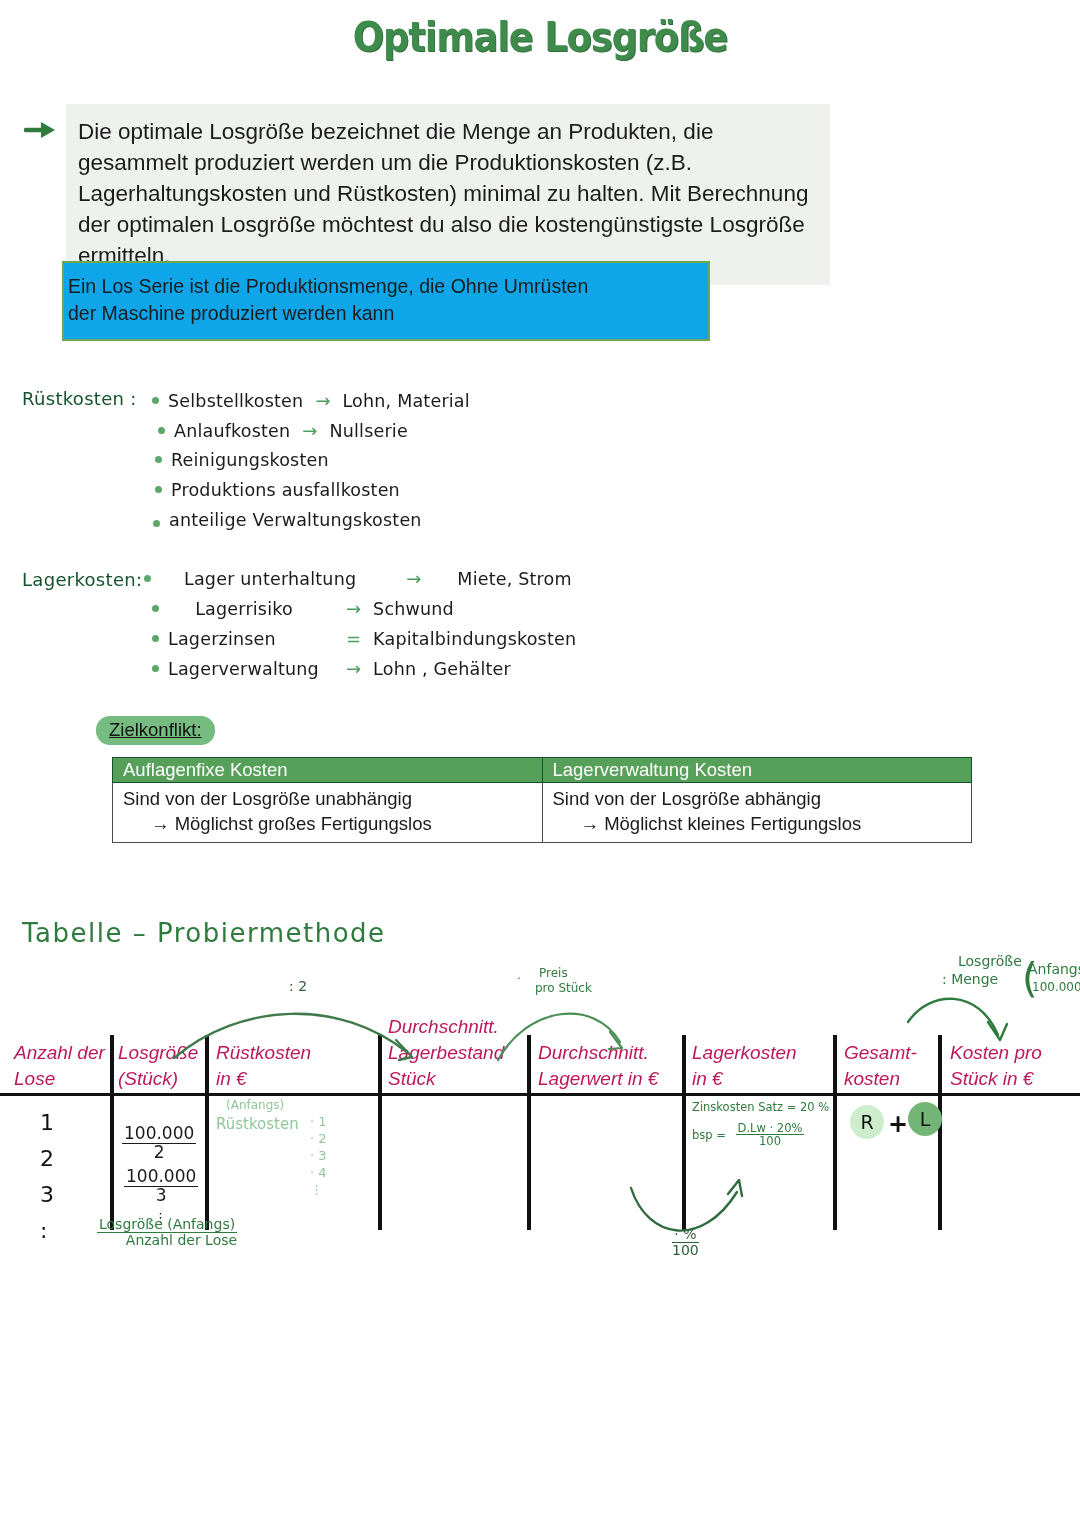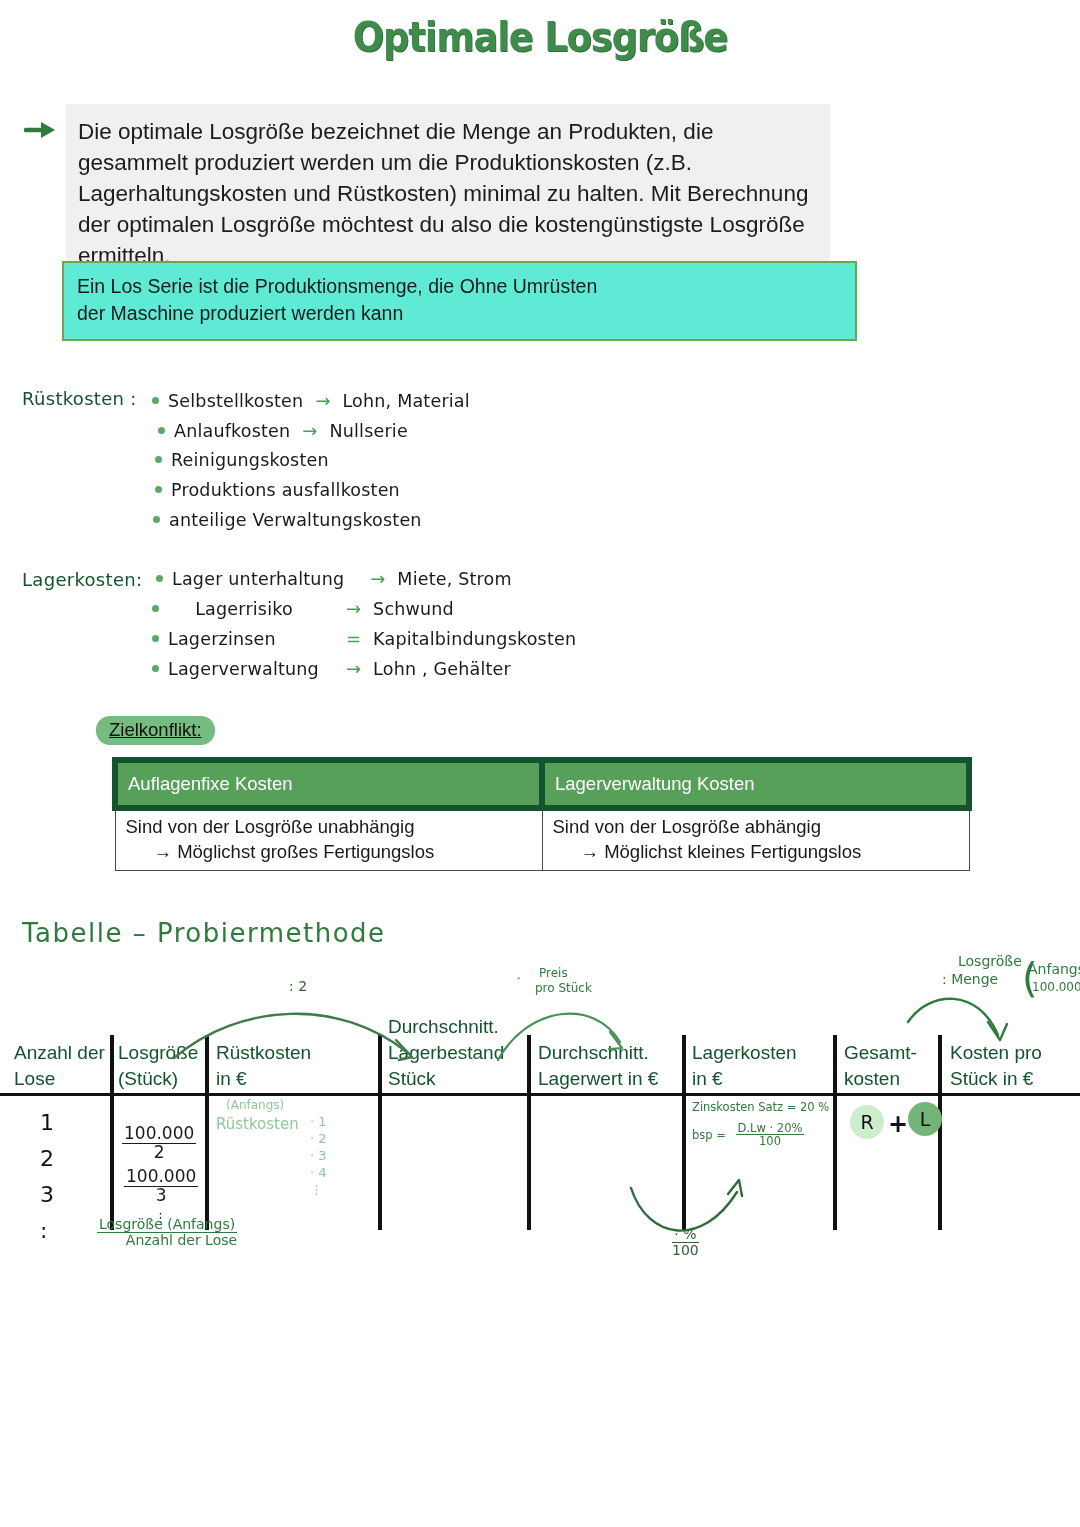--- a/index.html
+++ b/index.html
@@ -54,25 +54,25 @@
     font-size: 22.5px;
     line-height: 31px;
     color: #1c1c1c;
   }
 
   
   .def-box {
     position: absolute;
     left: 62px;
     top: 261px;
-    width: 795px;
+    width: 648px;
     border: 2px solid #6aa84f;
-    background: #5eead4;
+    background: #0ea5e9;
     box-sizing: border-box;
-    padding: 10px 14px 12px 13px;
+    padding: 10px 14px 12px 4px;
   }
   .def-box p {
     margin: 0;
     font-size: 19.5px;
     line-height: 27px;
     color: #1c1c1c;
   }
 
   
   .hand {
@@ -143,22 +143,22 @@
     width: 860px;
     border-collapse: collapse;
     table-layout: fixed;
   }
   .zk-table th {
     background: #57a05a;
     color: #ffffff;
     font-size: 18.5px;
     font-weight: normal;
     text-align: left;
-    padding: 10px 10px;
-    border: 6px solid #14532d;
+    padding: 1px 10px;
+    border: 1px solid #14532d;
   }
   .zk-table td {
     border: 1px solid #4a4a4a;
     padding: 5px 10px 7px 10px;
     font-size: 18.5px;
     vertical-align: top;
     background: #ffffff;
   }
   .zk-table td .sub {
     display: block;
@@ -196,21 +196,22 @@
     width: 4px;
     background: #111;
     top: 95px;
     height: 195px;
   }
   .col-head {
     position: absolute;
     top: 100px;
     font-size: 19px;
     line-height: 26px;
-    color: #14532d;
+    color: #be185d;
+    font-style: italic;
   }
 
   .cell-note {
     position: absolute;
     font-size: 13px;
     line-height: 19px;
     color: #2f7a3d;
     white-space: nowrap;
   }
   .cell-note.light { color: #8fc79a; }
@@ -290,30 +291,30 @@
   <div class="hw-row" style="left:155px; top:450px;">
     <span class="hw-bullet"></span>
     <span class="hw-term">Reinigungskosten</span>
   </div>
 
   <div class="hw-row" style="left:155px; top:480px;">
     <span class="hw-bullet"></span>
     <span class="hw-term">Produktions ausfallkosten</span>
   </div>
 
-  <div class="hw-row" style="left:153px; top:510px;">
+  <div class="hw-row" style="left:153px; top:510px;align-items:flex-end;">
     <span class="hw-bullet"></span>
     <span class="hw-term">anteilige  Verwaltungskosten</span>
   </div>
 </div>
 
 <div class="hand hw-section">
   <div class="hw-label" style="left:22px; top:569px;">Lagerkosten:</div>
 
-  <div class="hw-row" style="left:156px; top:568px;">
+  <div class="hw-row" style="left:144px; top:568px;gap:24px;">
     <span class="hw-bullet"></span>
     <span class="hw-term">Lager unterhaltung</span>
     <span class="hw-arrow" style="margin-left:26px">→</span>
     <span class="hw-val">Miete, Strom</span>
   </div>
 
   <div class="hw-row" style="left:152px; top:598px;text-align:center;">
     <span class="hw-bullet"></span>
     <span class="hw-term" style="min-width:152px">Lagerrisiko</span>
     <span class="hw-arrow" style="margin-left:26px">→</span>

